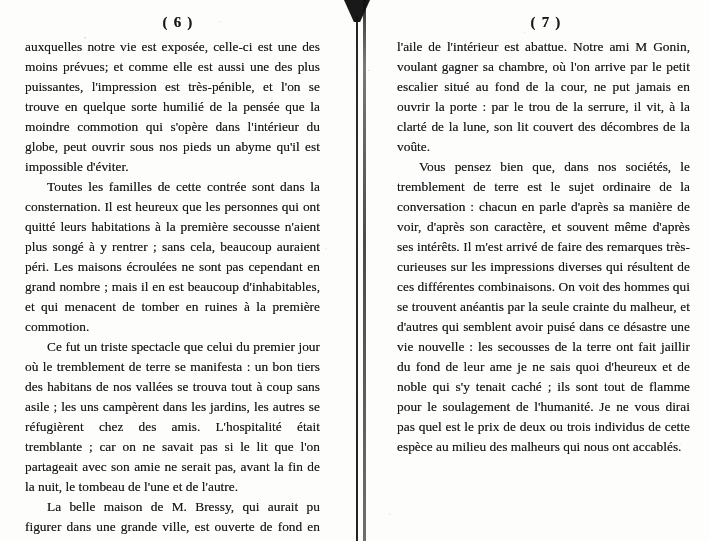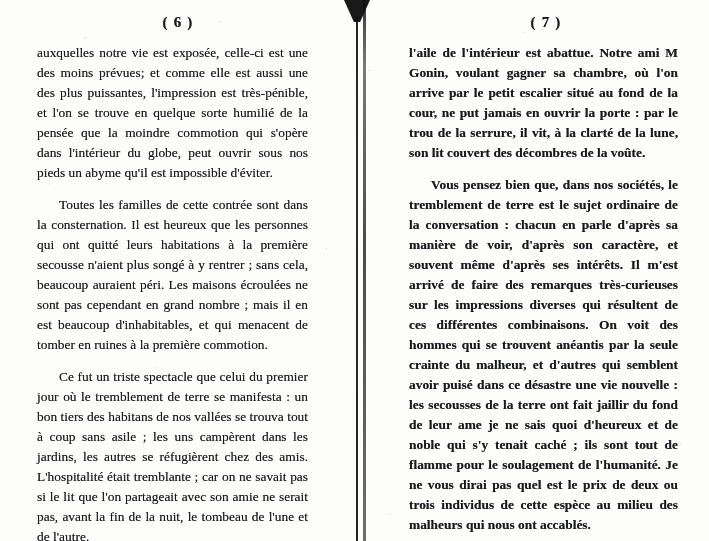--- a/index.html
+++ b/index.html
@@ -59,23 +59,23 @@
 
   .column {
     color: #17191b;
     font-size: 13.4px;
     line-height: 20px;
     text-align: justify;
     text-align-last: left;
     -webkit-font-smoothing: none;
   }
   #page-left  .column { margin: 6px 28px 0 25px; }
-  #page-right .column { margin: 6px 19px 0 36px; font-weight: bold; }
+  #page-right .column { margin: 6px 19px 0 36px; }
 
-  .column p { margin: 12px; text-indent: 22px; }
+  .column p { margin: 0; text-indent: 22px; }
   .column p.no-indent { text-indent: 0; }
 
   
   .column, .folio {
     text-shadow: 0 0 .35px rgba(20,20,20,.55);
   }
 
   
   #gutter {
     position: absolute;

